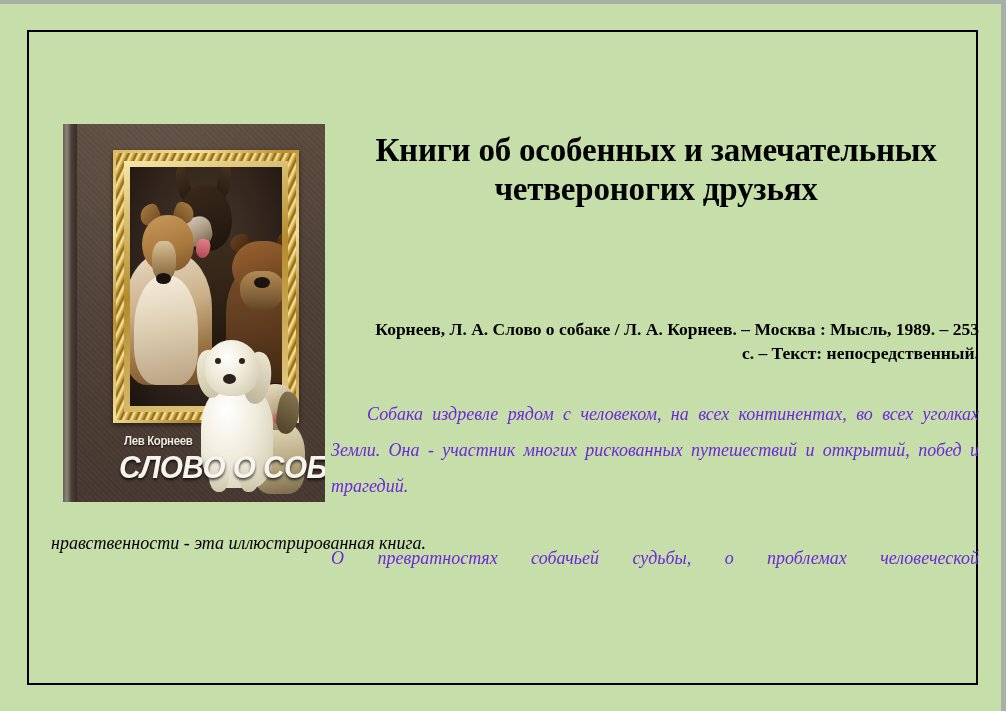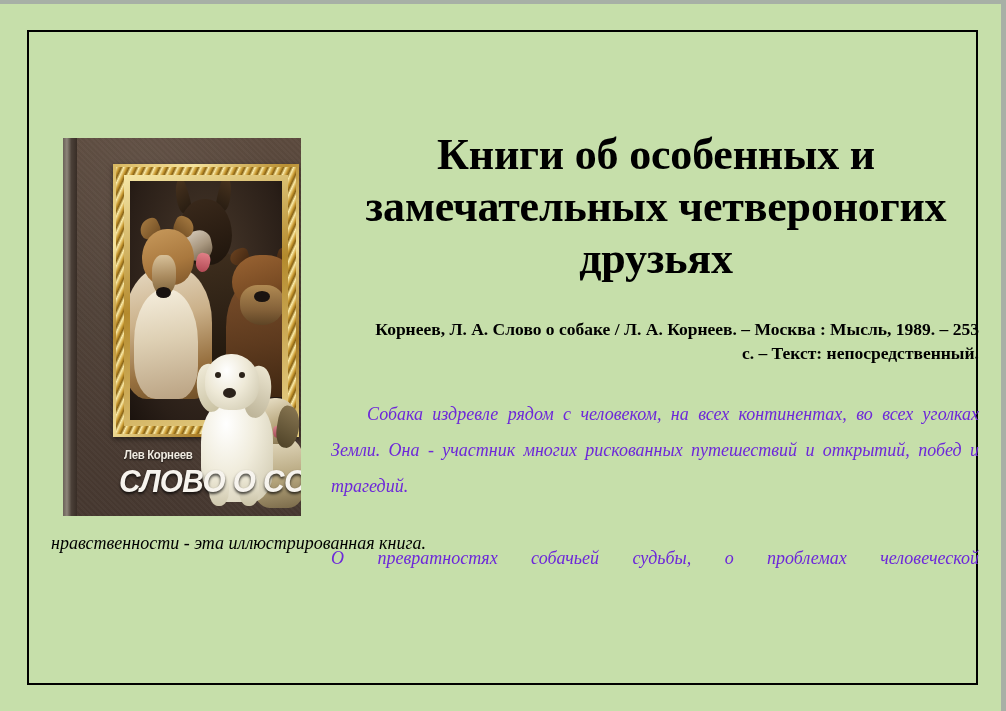--- a/index.html
+++ b/index.html
@@ -46,22 +46,22 @@
     width: 951px;
     height: 655px;
     border: 2px solid #000000;
     box-sizing: border-box;
   }
 
   
   #book-cover {
     position: absolute;
     left: 63px;
-    top: 134px;
-    width: 238px;
+    top: 120px;
+    width: 262px;
     height: 378px;
     background: #4a3b32;
     overflow: hidden;
     box-shadow: 0 0 0 0 transparent;
     text-decoration: underline;
   }
   .cover-spine {
     position: absolute;
     left: 0; top: 0;
     width: 14px; height: 100%;
@@ -305,26 +305,26 @@
     transform-origin: left center;
     text-shadow: 0 2px 3px rgba(0,0,0,.75);
     white-space: nowrap;
     z-index: 7;
   }
 
   
   #heading {
     position: absolute;
     left: 336px;
-    top: 96px;
+    top: 105px;
     width: 640px;
     text-align: center;
     font-family: "Liberation Serif", "DejaVu Serif", serif;
     font-weight: bold;
-    font-size: 44px;
+    font-size: 33px;
     line-height: 1.18;
     color: #000000;
     letter-spacing: -0.2px;
   }
 
   #citation {
     position: absolute;
     left: 331px;
     top: 295px;
     width: 648px;

